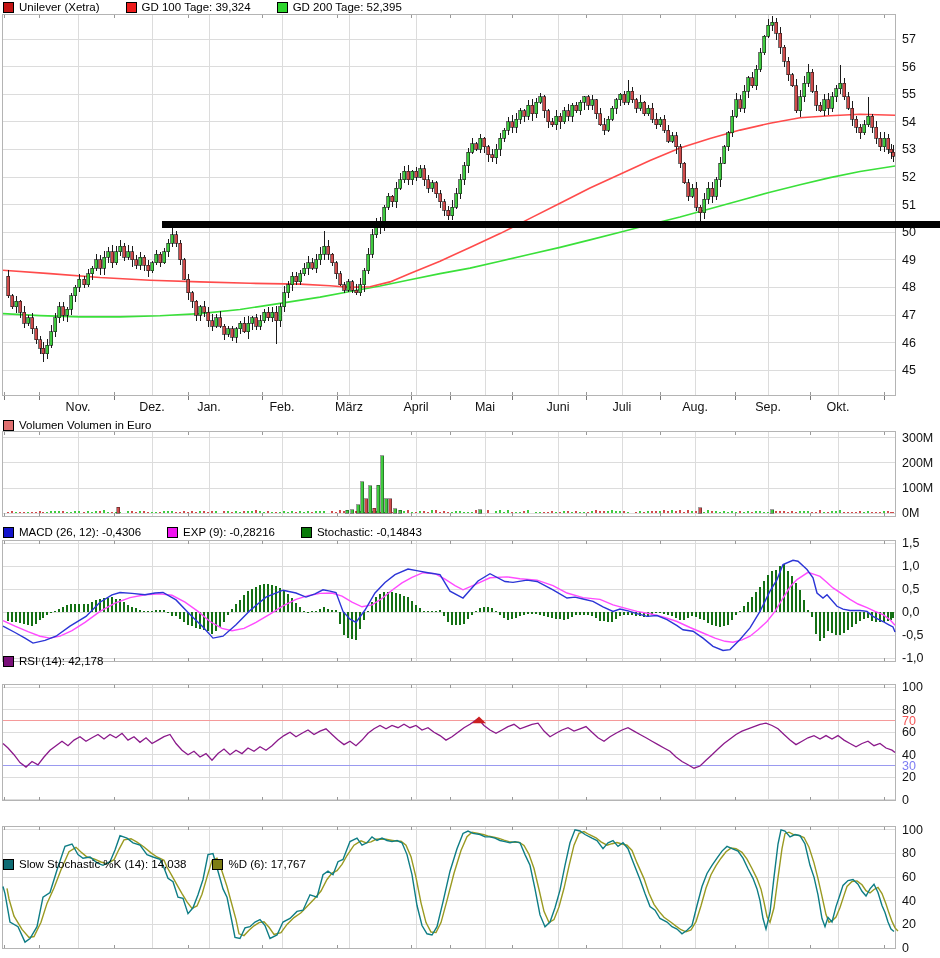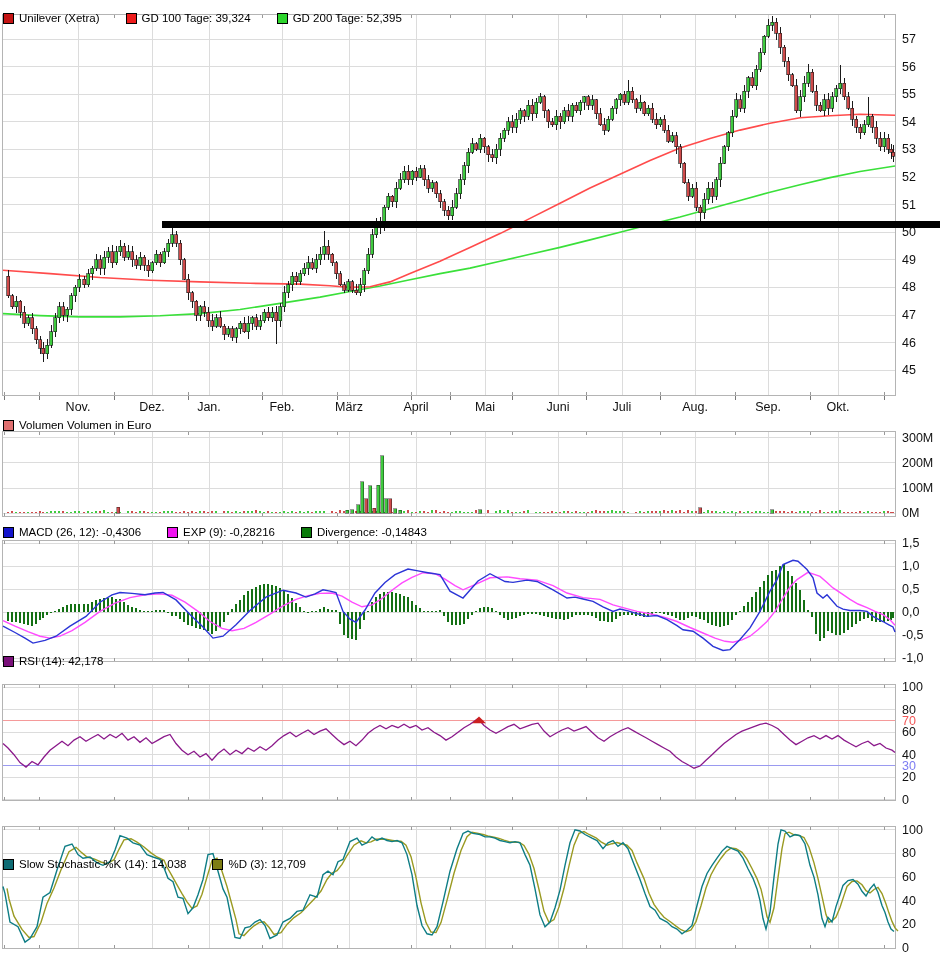--- a/index.html
+++ b/index.html
@@ -1275,21 +1275,21 @@
         <line x1="3" y1="765.95" x2="895" y2="765.95" stroke="#9a9af0" stroke-width="1" shape-rendering="crispEdges"></line>
         <path d="M3.0,743.5L8.0,748.0L14.0,754.7L20.0,762.6L26.0,767.1L32.0,761.5L38.0,764.8L44.0,757.0L50.0,750.2L56.0,745.7L62.0,741.2L68.0,745.7L74.0,740.1L80.0,736.7L86.0,741.2L92.0,737.8L98.0,734.5L104.0,739.0L110.0,734.5L116.0,737.8L122.0,733.3L128.0,740.1L134.0,736.7L140.0,742.3L146.0,737.8L152.0,743.5L158.0,740.1L164.0,736.7L170.0,734.5L176.0,743.5L182.0,750.2L188.0,754.7L194.0,751.3L200.0,757.0L206.0,753.6L212.0,760.3L218.0,753.6L224.0,749.1L230.0,754.7L236.0,750.2L242.0,753.6L248.0,748.0L254.0,751.3L260.0,746.8L266.0,750.2L272.0,745.7L278.0,740.1L284.0,735.6L290.0,732.2L296.0,736.7L302.0,733.3L308.0,730.0L314.0,734.5L320.0,731.1L326.0,728.8L332.0,734.5L338.0,740.1L344.0,744.6L350.0,741.2L356.0,745.7L362.0,740.1L368.0,733.3L374.0,728.8L380.0,725.5L386.0,728.8L392.0,725.5L398.0,727.7L404.0,724.3L410.0,727.7L416.0,725.5L422.0,730.0L428.0,727.7L434.0,732.2L440.0,735.6L446.0,740.1L452.0,736.7L458.0,732.2L464.0,727.7L470.0,724.3L478.0,718.7L484.0,725.5L490.0,730.0L496.0,733.3L502.0,730.0L508.0,726.6L514.0,724.3L520.0,728.8L526.0,726.6L532.0,724.3L538.0,723.2L544.0,731.1L550.0,736.7L556.0,733.3L562.0,730.0L568.0,727.7L574.0,731.1L580.0,728.8L586.0,726.6L592.0,732.2L598.0,737.8L604.0,741.2L610.0,736.7L616.0,733.3L622.0,730.0L628.0,727.7L634.0,731.1L640.0,734.5L646.0,737.8L652.0,741.2L658.0,744.6L664.0,748.0L670.0,751.3L676.0,757.0L682.0,761.5L688.0,764.8L694.0,768.2L700.0,766.0L706.0,760.3L712.0,754.7L718.0,749.1L724.0,743.5L730.0,739.0L736.0,734.5L742.0,731.1L748.0,728.8L754.0,726.6L760.0,724.3L766.0,723.2L772.0,725.5L778.0,728.8L784.0,734.5L790.0,740.1L796.0,744.6L802.0,741.2L808.0,737.8L814.0,735.6L820.0,739.0L826.0,735.6L832.0,739.0L838.0,735.6L844.0,740.1L850.0,743.5L856.0,746.8L862.0,743.5L868.0,741.2L874.0,745.7L880.0,743.5L886.0,748.0L892.0,750.2L895.0,752.5" fill="none" stroke="#8b1a8b" stroke-width="1.3"></path>
         <polygon points="472,723.2 486,723.2 479,716.45" fill="#cc2020"></polygon>
       </g>
       <g>
         <path d="M7.0,888.3L9.0,899.0L14.0,916.1L22.0,929.4L29.0,937.4L34.0,936.5L41.0,922.3L47.0,903.4L54.0,888.0L61.0,869.7L69.0,851.7L76.0,847.3L82.0,852.9L87.0,857.0L94.0,858.8L101.0,862.0L107.0,863.8L114.0,859.7L119.0,849.3L124.0,839.9L131.0,838.7L137.0,842.2L144.0,847.0L151.0,852.9L157.0,857.0L164.0,860.3L167.0,867.0L172.0,875.9L177.0,884.8L182.0,893.6L187.0,901.9L192.0,908.4L197.0,906.0L202.0,894.2L207.0,877.1L212.0,860.5L217.0,858.2L222.0,871.2L227.0,886.5L231.0,901.3L236.0,919.6L239.0,933.8L244.0,935.6L249.0,930.3L254.0,925.8L259.0,922.6L264.0,921.7L269.0,927.3L274.0,934.4L281.0,932.6L287.0,924.4L294.0,917.6L301.0,912.8L307.0,906.6L314.0,899.3L321.0,891.0L327.0,879.5L332.0,873.0L337.0,870.6L342.0,864.4L347.0,855.5L354.0,845.2L361.0,840.8L366.0,842.8L371.0,841.9L376.0,839.3L381.0,839.0L386.0,839.3L391.0,840.2L396.0,841.0L401.0,841.3L406.0,845.2L411.0,856.7L416.0,877.4L421.0,902.8L426.0,922.6L431.0,932.0L436.0,932.6L441.0,922.6L447.0,900.4L454.0,873.3L461.0,850.5L467.0,836.6L472.0,832.2L477.0,833.1L484.0,834.8L489.0,836.3L494.0,837.2L499.0,838.4L504.0,840.2L509.0,841.6L514.0,842.2L519.0,842.2L524.0,845.5L529.0,854.3L534.0,868.5L539.0,889.5L544.0,911.4L549.0,922.6L554.0,919.6L559.0,906.9L564.0,888.3L569.0,865.9L574.0,845.2L579.0,833.4L584.0,831.6L589.0,834.5L596.0,837.8L601.0,841.9L607.0,845.2L612.0,843.7L617.0,842.5L622.0,844.0L627.0,845.2L632.0,850.5L637.0,862.9L644.0,878.6L649.0,893.3L654.0,904.3L659.0,911.4L664.0,917.3L671.0,922.3L676.0,926.1L681.0,929.7L686.0,931.8L691.0,930.0L696.0,921.7L701.0,905.8L706.0,888.0L711.0,874.7L716.0,865.6L721.0,858.2L726.0,851.7L731.0,848.1L736.0,848.7L742.0,852.3L747.0,859.1L752.0,868.5L757.0,878.6L761.0,889.2L764.0,902.2L767.0,916.7L770.0,922.3L774.0,907.8L778.0,877.7L782.0,848.7L785.0,833.7L789.0,832.2L794.0,834.8L799.0,835.4L804.0,837.5L809.0,847.3L814.0,862.9L818.0,878.6L822.0,896.3L826.0,914.6L829.0,922.3L832.0,920.8L836.0,917.0L840.0,907.5L844.0,895.4L847.0,886.5L852.0,881.5L857.0,880.9L862.0,884.8L866.0,890.7L870.0,893.0L874.0,889.5L878.0,887.4L882.0,893.6L886.0,904.0L889.0,913.1L892.0,921.4L895.0,927.9L898.0,930.9" fill="none" stroke="#9a9a21" stroke-width="1.4"></path>
         <path d="M3.0,886.5L5.0,893.6L10.0,922.0L18.0,926.7L25.0,942.1L30.0,938.5L37.0,926.7L43.0,897.2L50.0,892.5L57.0,870.0L65.0,846.4L72.0,844.0L78.0,854.6L83.0,858.2L90.0,857.0L97.0,862.9L103.0,865.3L110.0,861.7L115.0,849.9L120.0,835.7L127.0,838.1L133.0,842.8L140.0,845.2L147.0,854.6L153.0,857.0L160.0,859.4L163.0,865.3L168.0,878.3L173.0,881.8L178.0,897.2L183.0,898.4L188.0,913.7L193.0,907.8L198.0,894.8L203.0,879.5L208.0,854.6L213.0,853.5L218.0,871.2L223.0,888.9L227.0,897.2L232.0,922.0L235.0,937.4L240.0,938.5L245.0,927.9L250.0,926.7L255.0,922.0L260.0,919.6L265.0,925.5L270.0,938.5L277.0,935.0L283.0,922.0L290.0,918.5L297.0,911.4L303.0,910.2L310.0,894.8L317.0,897.2L323.0,874.7L328.0,871.2L333.0,874.7L338.0,861.7L343.0,859.4L350.0,841.6L357.0,838.1L362.0,845.2L367.0,842.8L372.0,836.9L377.0,840.5L382.0,838.1L387.0,840.5L392.0,841.6L397.0,840.5L402.0,842.8L407.0,854.6L412.0,874.7L417.0,905.5L422.0,925.5L427.0,933.8L432.0,935.0L437.0,926.7L443.0,901.9L450.0,871.2L457.0,848.7L463.0,833.4L468.0,831.0L473.0,833.4L480.0,834.5L485.0,836.9L490.0,836.9L495.0,838.1L500.0,840.5L505.0,841.6L510.0,842.8L515.0,841.6L520.0,842.8L525.0,854.6L530.0,865.3L535.0,888.9L540.0,914.9L545.0,926.7L550.0,922.0L555.0,907.8L560.0,890.1L565.0,865.3L570.0,842.8L575.0,829.8L580.0,831.0L585.0,834.5L592.0,838.1L597.0,840.5L603.0,848.7L608.0,842.8L613.0,840.5L618.0,846.4L623.0,842.8L628.0,848.7L633.0,861.7L640.0,879.5L645.0,893.6L650.0,906.6L655.0,910.2L660.0,918.5L667.0,922.0L672.0,926.7L677.0,929.1L682.0,933.8L687.0,930.3L692.0,925.5L697.0,905.5L702.0,886.5L707.0,873.5L712.0,865.3L717.0,858.2L722.0,851.1L727.0,846.4L732.0,848.7L738.0,851.1L743.0,858.2L748.0,868.8L753.0,878.3L757.0,888.9L760.0,900.7L763.0,918.5L766.0,929.1L770.0,912.5L774.0,877.1L778.0,844.0L781.0,829.8L785.0,831.0L790.0,836.9L795.0,834.5L800.0,835.7L805.0,844.0L810.0,865.3L814.0,877.1L818.0,894.8L822.0,918.5L825.0,926.7L828.0,917.3L832.0,922.0L836.0,906.6L840.0,894.8L843.0,885.4L848.0,880.6L853.0,879.5L858.0,884.2L862.0,891.3L866.0,896.0L870.0,888.9L874.0,884.2L878.0,892.5L882.0,905.5L885.0,912.5L888.0,922.0L891.0,929.1L894.0,931.5" fill="none" stroke="#0e7d85" stroke-width="1.4"></path>
       </g>
     </svg>
 
-  <div class="legend" style="top:12px">
+  <div class="legend" style="top:1px">
     <span class="li">
       <span class="sw" style="background: rgb(196, 20, 20);"></span>
       <span class="lt">Unilever (Xetra)</span>
     </span>
     <span class="li">
       <span class="sw" style="background: rgb(238, 28, 28);"></span>
       <span class="lt">GD 100 Tage: 39,324</span>
     </span>
     <span class="li">
       <span class="sw" style="background: rgb(45, 213, 45);"></span>
@@ -1308,34 +1308,34 @@
     <span class="li">
       <span class="sw" style="background: rgb(20, 20, 204);"></span>
       <span class="lt">MACD (26, 12): -0,4306</span>
     </span>
     <span class="li">
       <span class="sw" style="background: rgb(240, 20, 240);"></span>
       <span class="lt">EXP (9): -0,28216</span>
     </span>
     <span class="li">
       <span class="sw" style="background: rgb(10, 122, 10);"></span>
-      <span class="lt">Divergence: -0,14843</span>
+      <span class="lt">Stochastic: -0,14843</span>
     </span>
   </div>
 
   <div class="legend" style="top:655px">
     <span class="li">
       <span class="sw" style="background: rgb(122, 16, 122);"></span>
       <span class="lt">RSI (14): 42,178</span>
     </span>
   </div>
 
   <div class="legend" style="top:858px">
     <span class="li">
       <span class="sw" style="background: rgb(13, 107, 116);"></span>
       <span class="lt">Slow Stochastic %K (14): 14,038</span>
     </span>
     <span class="li">
       <span class="sw" style="background: rgb(125, 125, 19);"></span>
-      <span class="lt">%D (3): 12,709</span>
+      <span class="lt">%D (6): 17,767</span>
     </span>
   </div>
 </div>
 
 </body></html>

